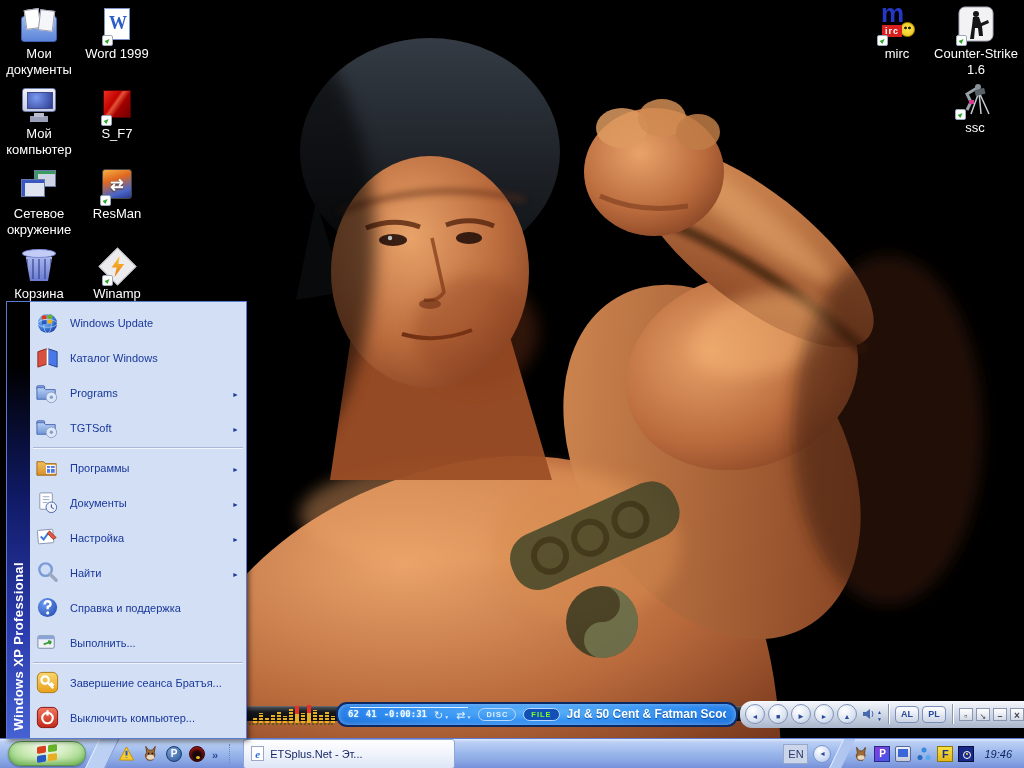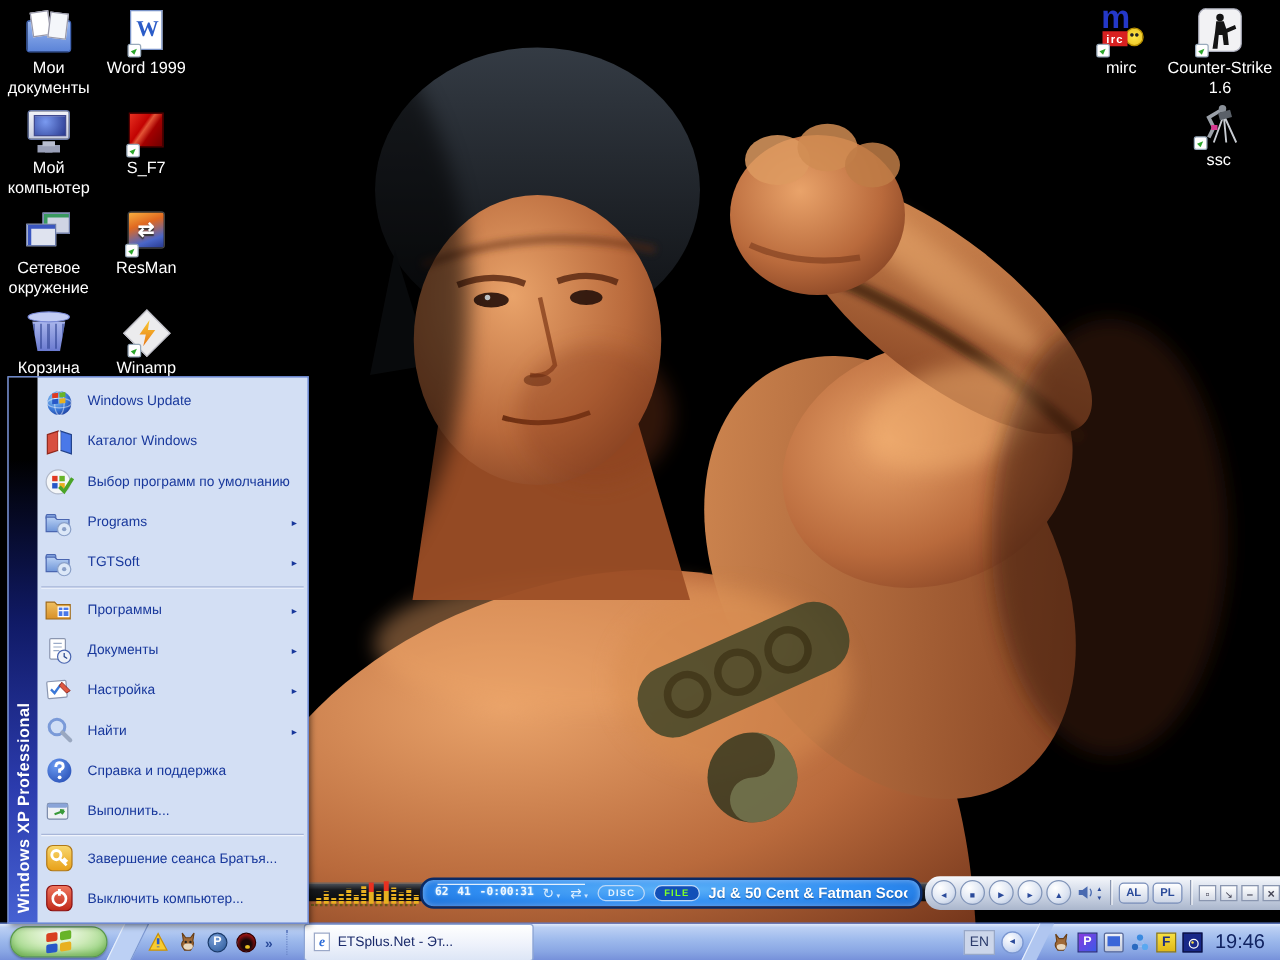--- a/index.html
+++ b/index.html
@@ -142,21 +142,21 @@
   .ql { display:flex; align-items:center; gap:7px; padding:0 8px 0 4px; }
   .ql-more::before { content:"»"; color:#2a4a9a; font-weight:bold; font-size:11px; }
   .ql-p { width:16px; height:16px; border-radius:50%; background:radial-gradient(circle at 35% 30%,#7aa0d8,#2a5898);
           border:1px solid #1a3a6a; position:relative; }
   .ql-p::before { content:"P"; position:absolute; inset:0; display:flex; align-items:center; justify-content:center;
           color:#fff; font:bold 10px "Liberation Sans",sans-serif; }
   .ql-red { width:16px; height:16px; border-radius:50%; border:1px solid #300;
           background:radial-gradient(circle at 50% 62%, #1a0808 35%, #8a1010 68%, #c83020); position:relative; }
   .ql-red::after { content:""; position:absolute; left:6px; bottom:2px; width:4px; height:3px; background:#e8c020; border-radius:50%; }
   .tb-grip { width:3px; height:20px; border-left:1px dotted #6a86c8; margin:0 3px; flex:none; }
-  .task-btn { width:184px; height:23px; margin-left:8px; border-radius:3px; flex:none;
+  .task-btn { width:212px; height:23px; margin-left:8px; border-radius:3px; flex:none;
           background:linear-gradient(#fff,#eef2fb 55%,#dde6f6); border:1px solid #8fa6d4;
           box-shadow:inset 0 1px 0 #fff; display:flex; align-items:center; gap:6px; padding:14px 7px;
           font-size:11px; color:#1a2a6a; white-space:nowrap; overflow:hidden; }
   .ie-ic { width:13px; height:15px; background:#fff; border:1px solid #9aa8c8; position:relative; flex:none; }
   .ie-ic::before { content:"e"; position:absolute; inset:0; display:flex; align-items:center; justify-content:center;
           color:#2a6ad8; font:bold italic 11px "Liberation Serif",serif; }
   .tray { margin-left:auto; display:flex; align-items:center; gap:5px; padding-right:4px; }
   .lang { width:25px; height:20px; background:#ccd6ea; border:1px solid #98a8c8; color:#2a3a6a;
           font-size:11px; font-weight:normal; display:flex; align-items:center; justify-content:center; }
   .tray-chev { width:18px; height:18px; border-radius:50%; border:1px solid #7a96d0; color:#2a4a9a;
@@ -172,21 +172,21 @@
   .t-mon { background:linear-gradient(#eef1f8,#c4cada); border:1px solid #5a6a98; border-radius:2px; }
   .t-mon::before { content:""; position:absolute; inset:2px 2px 4px 2px; background:#3a66d8; }
   .t-f { background:linear-gradient(#f8e040,#e0b818); border:1px solid #907808; }
   .t-f::before { content:"F"; position:absolute; inset:0; display:flex; align-items:center; justify-content:center;
           color:#203080; font:bold 11px "Liberation Sans",sans-serif; }
   .t-signal { background:#182888; border:1px solid #0a1040; }
   .t-signal::before { content:""; position:absolute; left:4px; top:4px; width:6px; height:6px;
           border:1.5px solid #fff; border-radius:50%; }
   .t-signal::after { content:""; position:absolute; left:6.5px; top:6.5px; width:2px; height:2px;
           background:#ffe040; border-radius:50%; }
-  .clock { color:#122462; font-size:16px; padding:0 8px 0 5px; }
+  .clock { color:#122462; font-size:11px; padding:0 8px 0 5px;font-style:italic; }
 </style>
 </head>
 <body>
 
 <div class="screen">
 
   <svg class="wallpaper" viewBox="0 0 1024 768" preserveAspectRatio="none">
     <defs>
       <radialGradient id="skinA" cx="40%" cy="35%" r="85%">
         <stop offset="0" stop-color="#e9a36a"></stop>
@@ -383,31 +383,20 @@
       <div class="smi">
         <span class="mi"><svg width="25" height="25" viewBox="0 0 26 26">
               <path d="M3,7 L12,4 L12,20 L3,23 Z" fill="#d85040" stroke="#90281c"></path>
               <path d="M23,7 L14,4 L14,20 L23,23 Z" fill="#4a78e8" stroke="#24448c"></path>
               <path d="M12,4 L13,5.5 L14,4 L14,20 L13,21.5 L12,20 Z" fill="#fff"></path>
             </svg></span>
         <span class="smi-label">Каталог Windows</span>
       </div>
       <div class="smi">
         <span class="mi"><svg width="25" height="25" viewBox="0 0 26 26">
-              <circle cx="12" cy="13" r="10" fill="#f4f6f8" stroke="#b0b8c8"></circle>
-              <rect x="7" y="8" width="4.5" height="4.5" fill="#e03820"></rect>
-              <rect x="13" y="8" width="4.5" height="4.5" fill="#68b428"></rect>
-              <rect x="7" y="14" width="4.5" height="4.5" fill="#2858c8"></rect>
-              <rect x="13" y="14" width="4.5" height="4.5" fill="#e8b020"></rect>
-              <path d="M13,17 L17,21 L24,10" stroke="#4aa428" stroke-width="3" fill="none"></path>
-            </svg></span>
-        <span class="smi-label">Выбор программ по умолчанию</span>
-      </div>
-      <div class="smi">
-        <span class="mi"><svg width="25" height="25" viewBox="0 0 26 26">
               <rect x="2" y="6" width="8" height="4" rx="1" fill="#8fb0e8" stroke="#4a66b0"></rect>
               <path d="M2,8 L2,20 L21,20 L21,10 L11,10 L9,8 Z" fill="url(#gFold)" stroke="#4a66b0"></path>
               <circle cx="17" cy="18" r="5.5" fill="#dce8f8" stroke="#8aa0c8"></circle>
               <circle cx="17" cy="18" r="1.8" fill="#8aa0c8"></circle>
             </svg></span>
         <span class="smi-label">Programs</span>
         <span class="smi-arrow"></span>
       </div>
       <div class="smi">
         <span class="mi"><svg width="25" height="25" viewBox="0 0 26 26">

